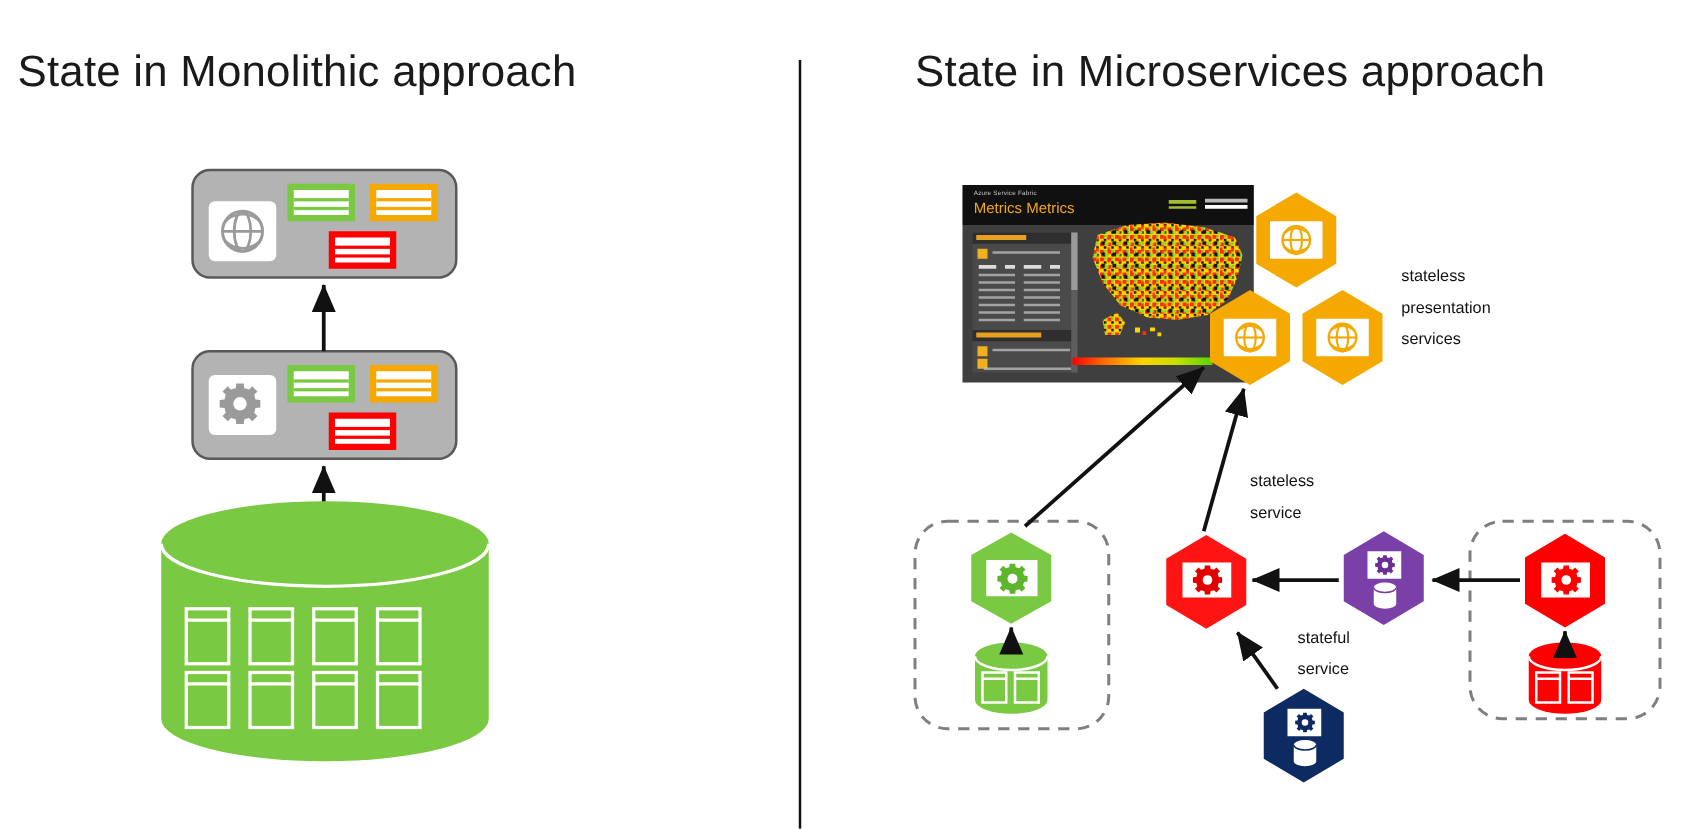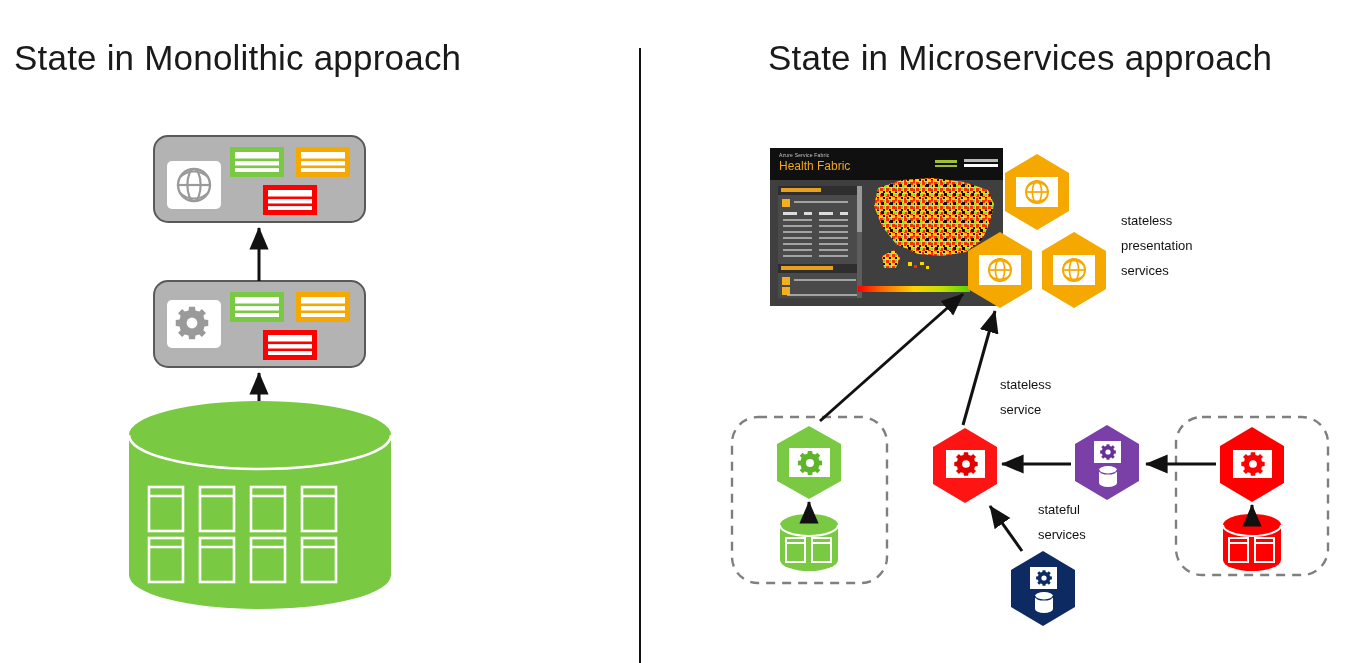--- a/index.html
+++ b/index.html
@@ -16,21 +16,21 @@
 
   .panel-title{
     position:absolute;
     font-size:35px;
     font-weight:400;
     letter-spacing:0.2px;
     color:#1a1a1a;
     white-space:nowrap;
   }
   #title-left{left:14px;top:38px;}
-  #title-right{left:768px;top:38px;}
+  #title-right{left:732px;top:38px;}
 
   .divider{
     position:absolute;
     left:639px;top:48px;
     width:2px;height:615px;
     background:#111111;
   }
 
   .stage{position:absolute;left:0;top:0;width:1360px;height:663px;}
   svg{display:block;}
@@ -88,21 +88,21 @@
 
 <div class="slide">
 
   <div class="panel-title" id="title-left">State in Monolithic approach</div>
   <div class="panel-title" id="title-right">State in Microservices approach</div>
   <div class="divider"></div>
 
   <div class="dash">
     <div class="dash-head">
       <div class="dash-brand">Azure Service Fabric</div>
-      <div class="dash-title">Health Fabric</div>
+      <div class="dash-title">Metrics Metrics</div>
       <div class="dash-links">
           <i></i>
           <i></i>
         </div>
       <div class="dash-meta">
           <i></i>
           <i class="b"></i>
         </div>
     </div>
 
@@ -406,15 +406,15 @@
       <line x1="820" y1="421" x2="963" y2="294" stroke="#111111" stroke-width="3" marker-end="url(#arrow)"></line>
     </g>
   </svg>
 
   <div class="cap" id="cap-presentation">stateless
 presentation
 services</div>
   <div class="cap" id="cap-stateless">stateless
 service</div>
   <div class="cap" id="cap-stateful">stateful
-services</div>
+service</div>
 
 </div>
 
 </body></html>

